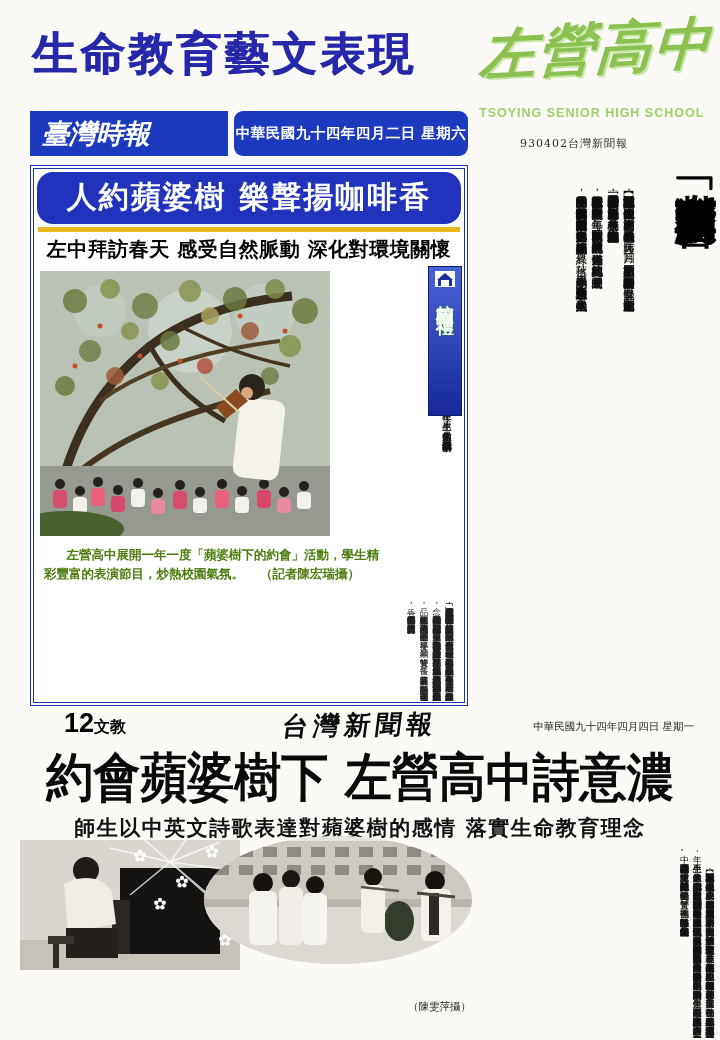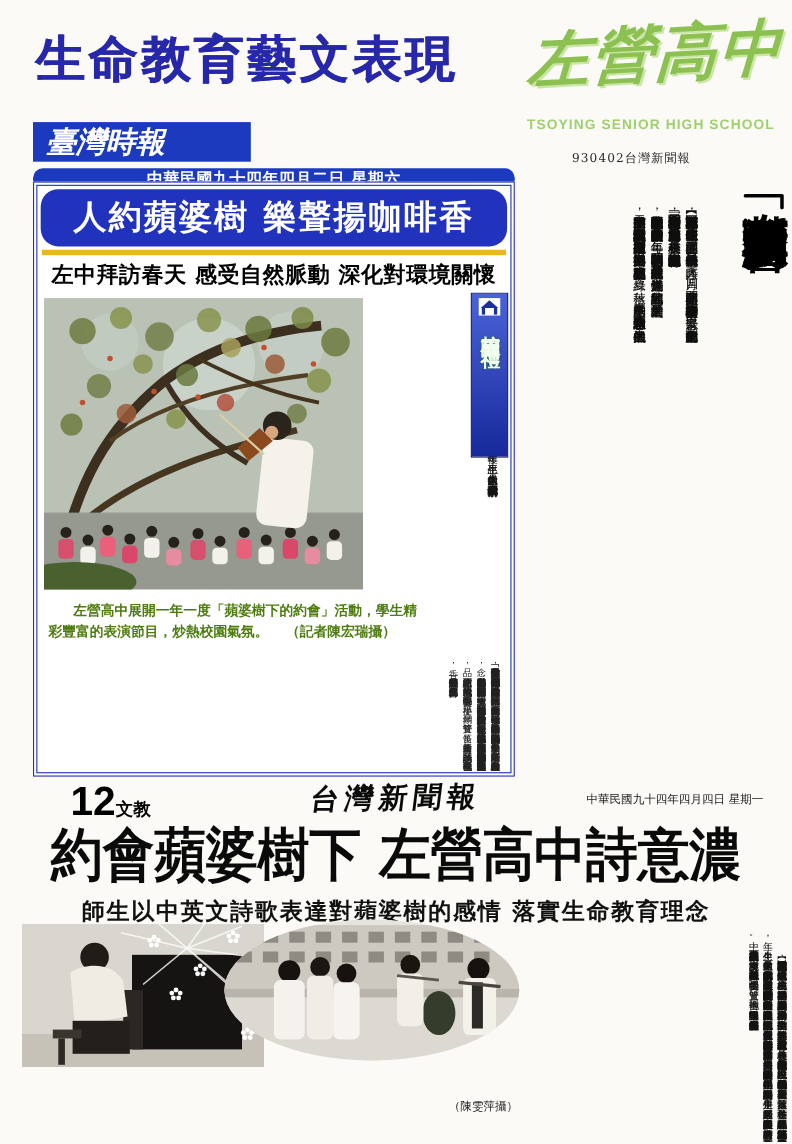--- a/index.html
+++ b/index.html
@@ -12,21 +12,21 @@
               text-shadow:1px 0 0 #2727a9;white-space:nowrap;}
   .logo-calli{left:480px;top:12px;font-size:56px;font-weight:800;color:#8cc152;
               transform:rotate(-3deg) skewX(-6deg);font-style:italic;letter-spacing:2px;white-space:nowrap;
               text-shadow:2px 2px 0 #c9e6a6;}
   .logo-en{left:479px;top:106px;font-size:12.5px;font-weight:800;color:#9ed06e;letter-spacing:1px;
            font-family:"Liberation Sans","DejaVu Sans",sans-serif;white-space:nowrap;}
   .source-note{left:520px;top:136px;font-size:11px;color:#2a2a2a;letter-spacing:1px;white-space:nowrap;}
 
   
   .paper1{left:30px;top:111px;width:438px;height:601px;}
-  .p1-mastrow{display:flex;height:45px;gap:6px;flex-direction:column;}
+  .p1-mastrow{display:flex;height:45px;gap:6px;}
   .p1-masthead{width:198px;background:#1c3abe;color:#fff;display:flex;align-items:center;
                justify-content:space-between;padding:0 12px;font-size:27px;font-weight:800;
                font-style:italic;box-sizing:border-box;}
   .p1-date{flex:1;background:#1c3abe;border-radius:9px;color:#fff;display:flex;align-items:center;
            justify-content:center;font-size:14.5px;font-weight:700;letter-spacing:0.5px;white-space:nowrap;}
   .p1-box{position:absolute;top:54px;left:0;right:0;bottom:6px;border:4px double #2030b5;background:#fff;}
   .p1-headline{background:#2133bd;margin:3px;padding:5px 0 6px;color:#fff;text-align:center;
                font-size:30px;font-weight:800;letter-spacing:2px;white-space:nowrap;border-radius:16px;}
   .p1-gold{height:5px;background:#e9b71e;margin:0 4px;}
   .p1-subhead{text-align:center;font-size:20px;font-weight:700;letter-spacing:0.5px;
@@ -50,21 +50,21 @@
   .ra{left:478px;top:158px;width:240px;height:558px;}
   .ra-headline{position:absolute;right:0;top:2px;width:80px;height:554px;writing-mode:vertical-rl;
                font-size:42px;font-weight:700;line-height:1.05;letter-spacing:1px;color:#000;overflow:hidden;}
   .ra-body{position:absolute;left:0;top:6px;width:158px;height:548px;writing-mode:vertical-rl;
            font-size:11.5px;line-height:1.38;overflow:hidden;color:#101010;}
   .ra-body p{margin:0;text-indent:2em;}
 
   
   .paper2{left:0;top:702px;width:720px;height:338px;}
   .p2-pageno{position:absolute;left:64px;top:6px;white-space:nowrap;}
-  .p2-pageno .num{font-size:37px;font-weight:700;font-family:"Liberation Sans","DejaVu Sans",sans-serif;}
+  .p2-pageno .num{font-size:27px;font-weight:700;font-family:"Liberation Sans","DejaVu Sans",sans-serif;}
   .p2-pageno .sec{font-size:16px;font-weight:600;}
   .p2-masthead{position:absolute;left:50%;transform:translateX(-50%) skewX(-8deg) rotate(-1deg);
                top:6px;font-size:26px;font-weight:800;letter-spacing:5px;white-space:nowrap;color:#0a0a0a;}
   .p2-date{position:absolute;right:26px;top:18px;font-size:10.5px;color:#1a1a1a;white-space:nowrap;}
   .p2-headline{position:absolute;top:44px;width:720px;text-align:center;font-size:47px;font-weight:900;
                letter-spacing:0px;transform:scaleY(1.1);color:#0a0a0a;white-space:nowrap;}
   .p2-subhead{position:absolute;top:112px;width:720px;text-align:center;font-size:21px;
               letter-spacing:1.5px;font-weight:600;color:#111;white-space:nowrap;}
   .p2-photoA{left:20px;top:138px;width:220px;height:130px;}
   .p2-photoB{left:203px;top:133px;width:270px;height:130px;}

